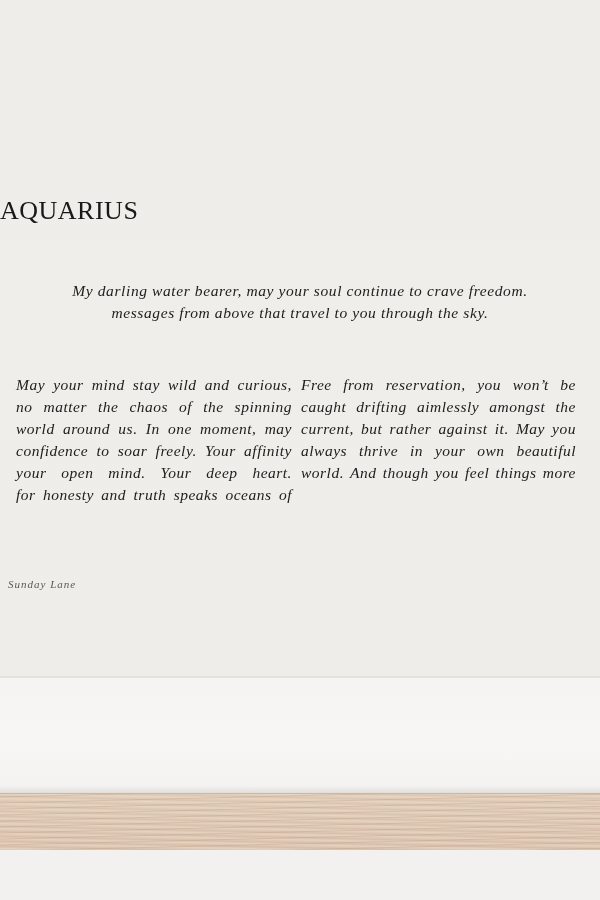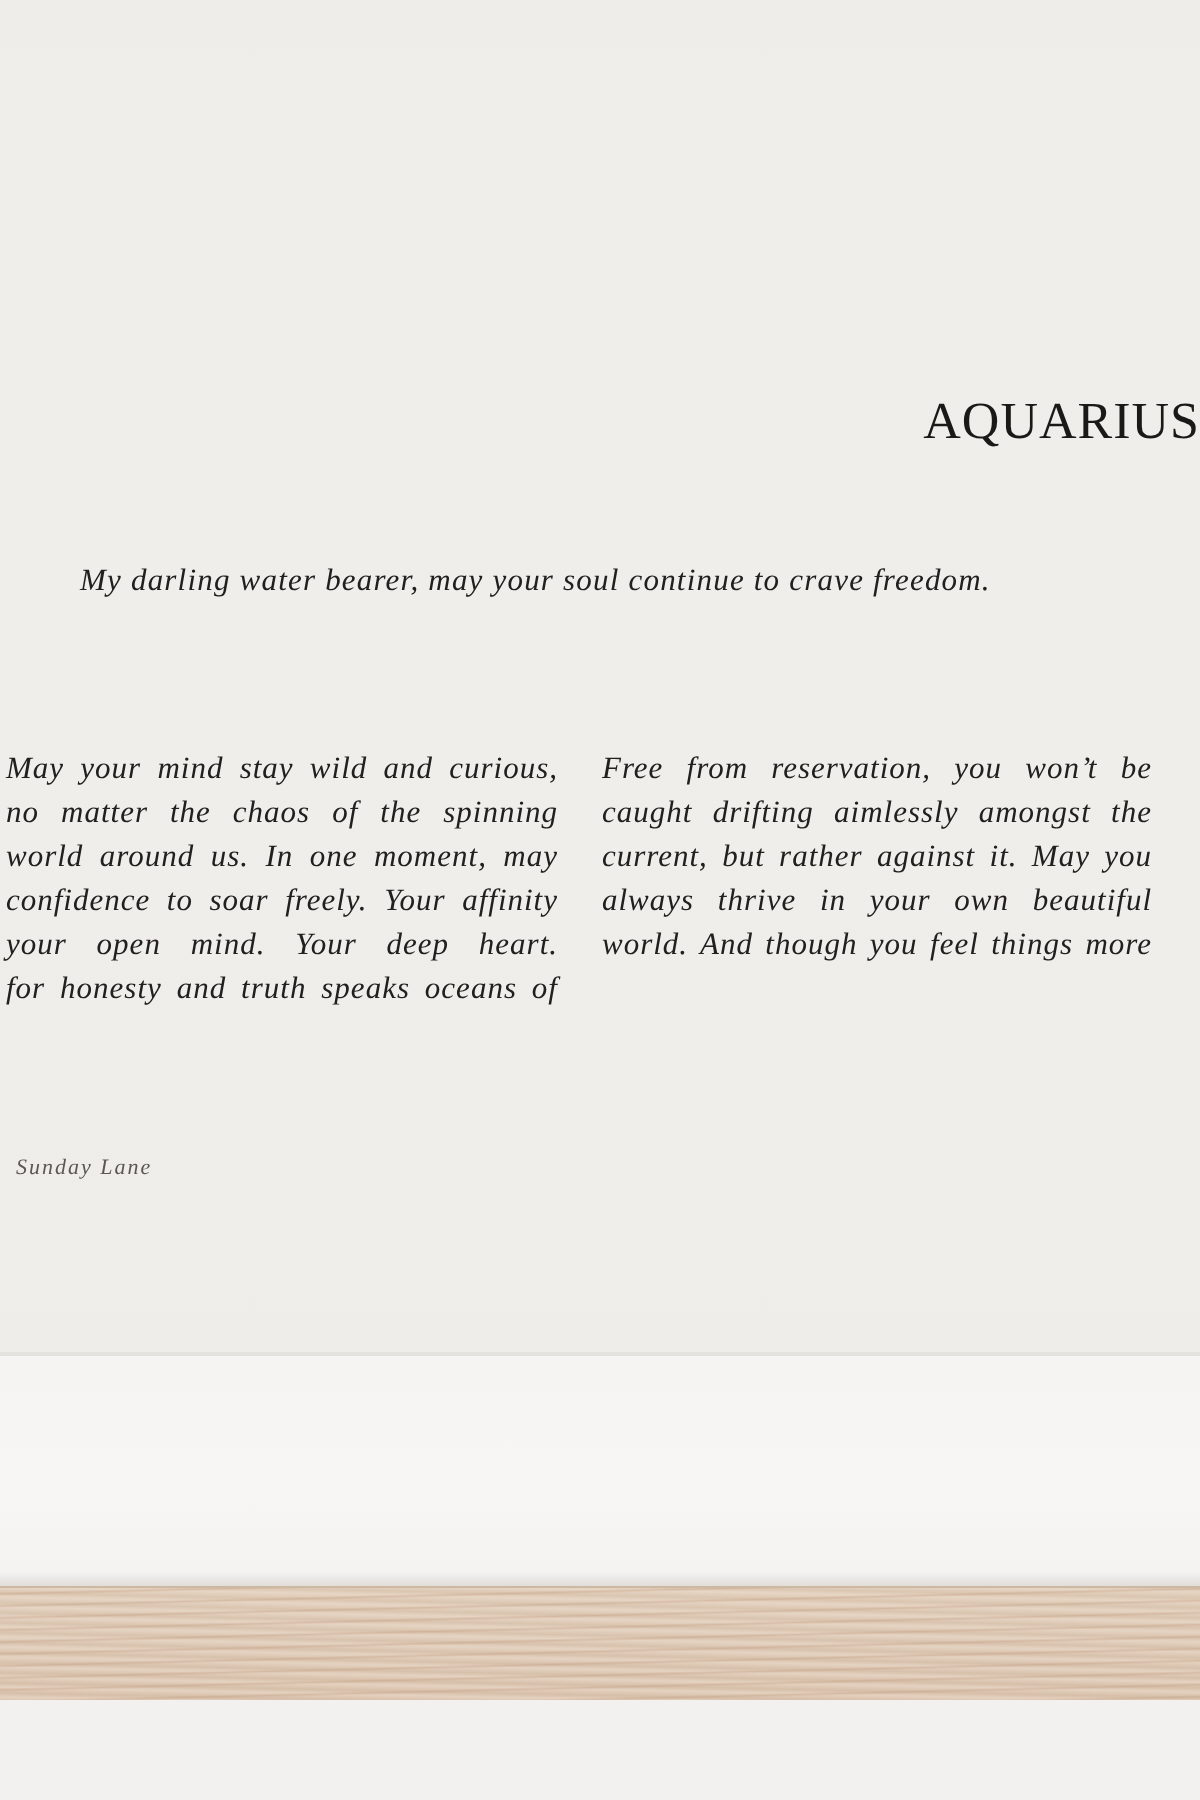--- a/index.html
+++ b/index.html
@@ -53,32 +53,32 @@
     .below {
       position: absolute;
       left: 0; top: 850px;
       width: 600px; height: 50px;
       background: #f2f1ef;
     }
     .title {
       position: absolute;
       left: 0; top: 196px;
       width: 600px;
-      text-align: right;
+      text-align: left;
       font-size: 26px;
       letter-spacing: 0.5px;
       font-weight: normal;
       color: #1a1917;
       margin: 0;
     }
     .intro {
       position: absolute;
       left: 40px; top: 280px;
       width: 520px;
-      text-align: left;
+      text-align: center;
       font-style: italic;
       font-size: 15.5px;
       line-height: 22px;
       letter-spacing: 0.6px;
       color: #22201e;
     }
     .intro div { white-space: nowrap; }
     .col {
       position: absolute;
       top: 374px;
@@ -89,39 +89,40 @@
       letter-spacing: 0.5px;
       color: #22201e;
     }
     .col .line {
       display: block;
       text-align: justify;
       text-align-last: justify;
       white-space: nowrap;
       height: 22px;
     }
-    .col-left { left: 3px; }
+    .col-left { left: 16px; }
     .col-right { left: 301px; width: 275px; }
     .signature {
       position: absolute;
       left: 8px; top: 578px;
       font-style: italic;
       font-size: 11px;
       letter-spacing: 1px;
       color: #5a5754;
     }
   </style>
 </head>
 <body>
 
 <div class="paper">
   <h1 class="title">AQUARIUS</h1>
 
   <div class="intro">
     <div>My darling water bearer, may your soul continue to crave freedom.</div>
+    <div>messages from above that travel to you through the sky.</div>
   </div>
 
   <div class="col col-left">
     <span class="line">May your mind stay wild and curious,</span>
     <span class="line">no matter the chaos of the spinning</span>
     <span class="line">world around us. In one moment, may</span>
     <span class="line">confidence to soar freely. Your affinity</span>
     <span class="line">your open mind. Your deep heart.</span>
     <span class="line">for honesty and truth speaks oceans of</span>
   </div>

